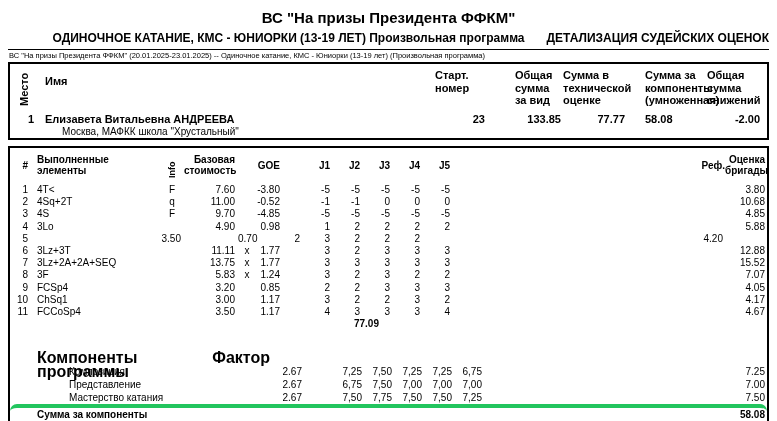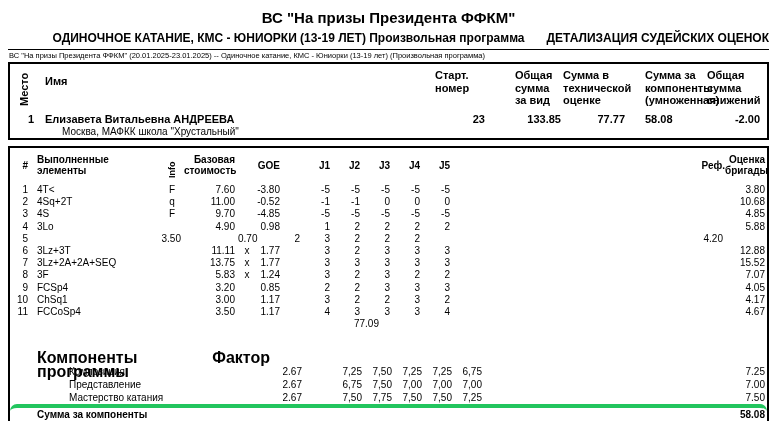--- a/index.html
+++ b/index.html
@@ -23,21 +23,21 @@
   .h-place.v-text{height:40px;font-size:11px;}
   .el-box{margin-top:6px;}
   .el-grid{display:grid;grid-template-columns:22px 128px 24px 54px 18px 32px 12px 30px 30px 30px 30px 30px 1fr 85px 42px;}
   .comp-grid{display:grid;grid-template-columns:176px 94px 20px 30px 30px 30px 30px 30px 1fr 44px;}
   .ded-grid{display:grid;grid-template-columns:176px 42px 40px 1fr 70px 51px;height:13px;line-height:13px;font-size:10px;padding:1px 0;}
   .el-head{height:34px;align-items:center;font-weight:bold;font-size:10px;line-height:11px;}
   .el-head > div{white-space:pre-line;}
   .h-info.v-text{font-size:9px;height:26px;}
   .el-rows{padding-top:2px;}
   .el-row{height:12.2px;line-height:12.2px;font-size:10px;}
-  .totals{height:12.5px;line-height:12.5px;font-size:10px;font-weight:normal;gap:48px;}
+  .totals{height:12.5px;line-height:12.5px;font-size:10px;font-weight:bold;gap:48px;}
   .tot-base{grid-column:4;text-align:right;padding-right:3px;}
   .tot-score{grid-column:15;text-align:right;padding-right:2px;}
   .comp-head{height:14px;line-height:14px;margin-top:20px;font-size:16px;font-weight:bold;}
   .comp-row{height:13px;line-height:13px;font-size:10px;padding-left:32px;}
   .comp-total{height:13.5px;line-height:13.5px;border-top:4px solid #22c55e;font-weight:bold;font-size:10px;border-radius:7px;}
   .ded-box{margin-top:3px;}
   .ar{text-align:right;} .ac{text-align:center;} .al{text-align:left;}
   .b{font-weight:bold;}
   .pl5{padding-left:5px;} .pl7{padding-left:7px;} .pl27{padding-left:27px;}
   .pr2{padding-right:2px;} .pr3{padding-right:3px;} .pr4{padding-right:4px;}

